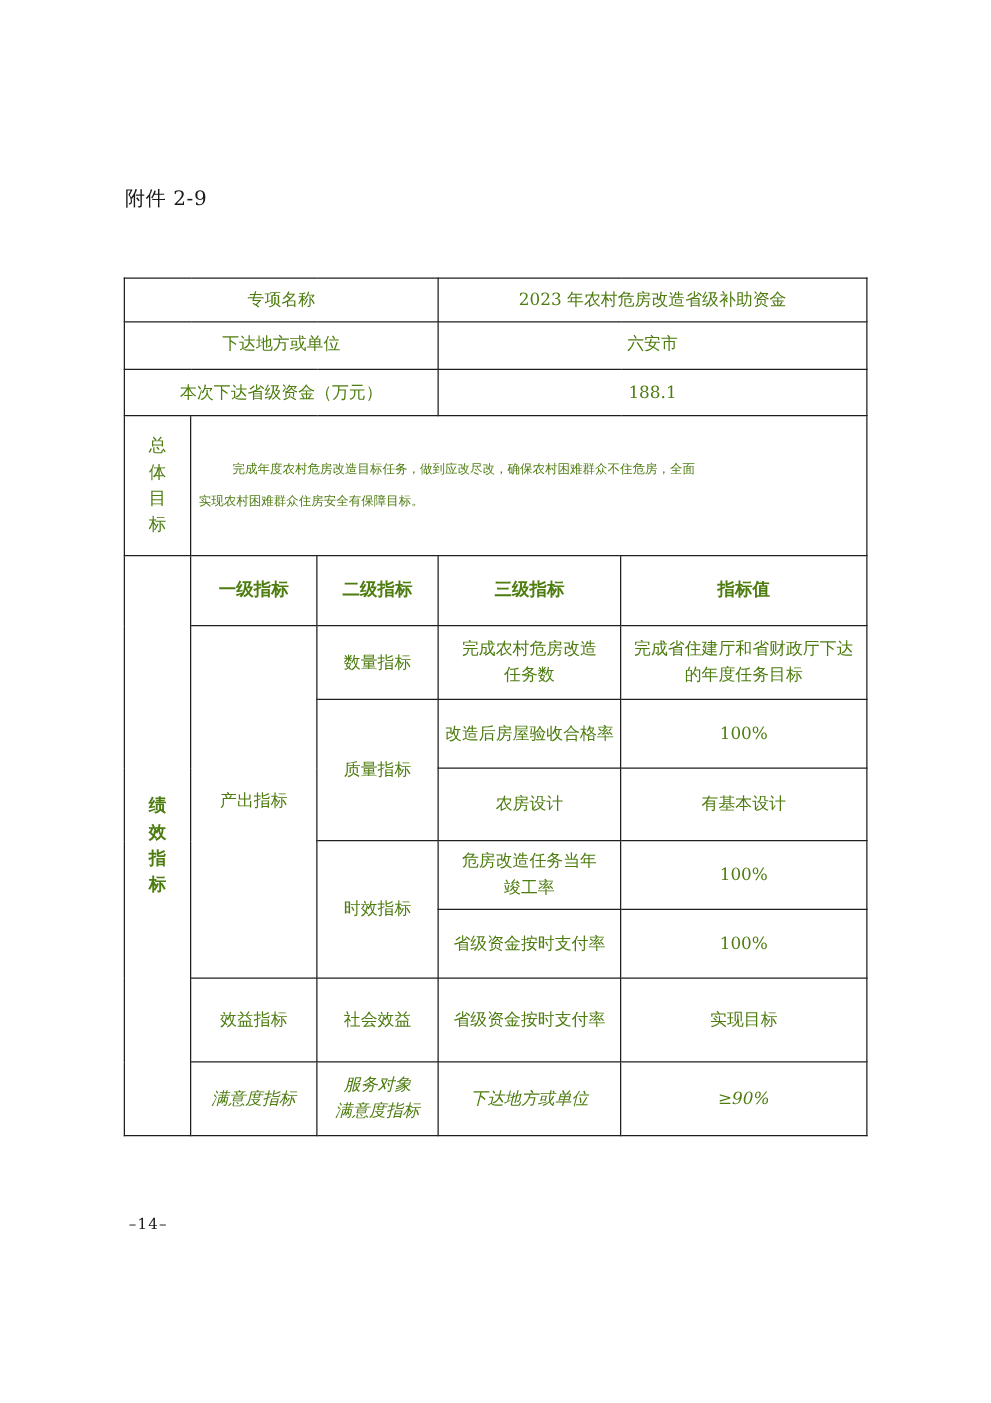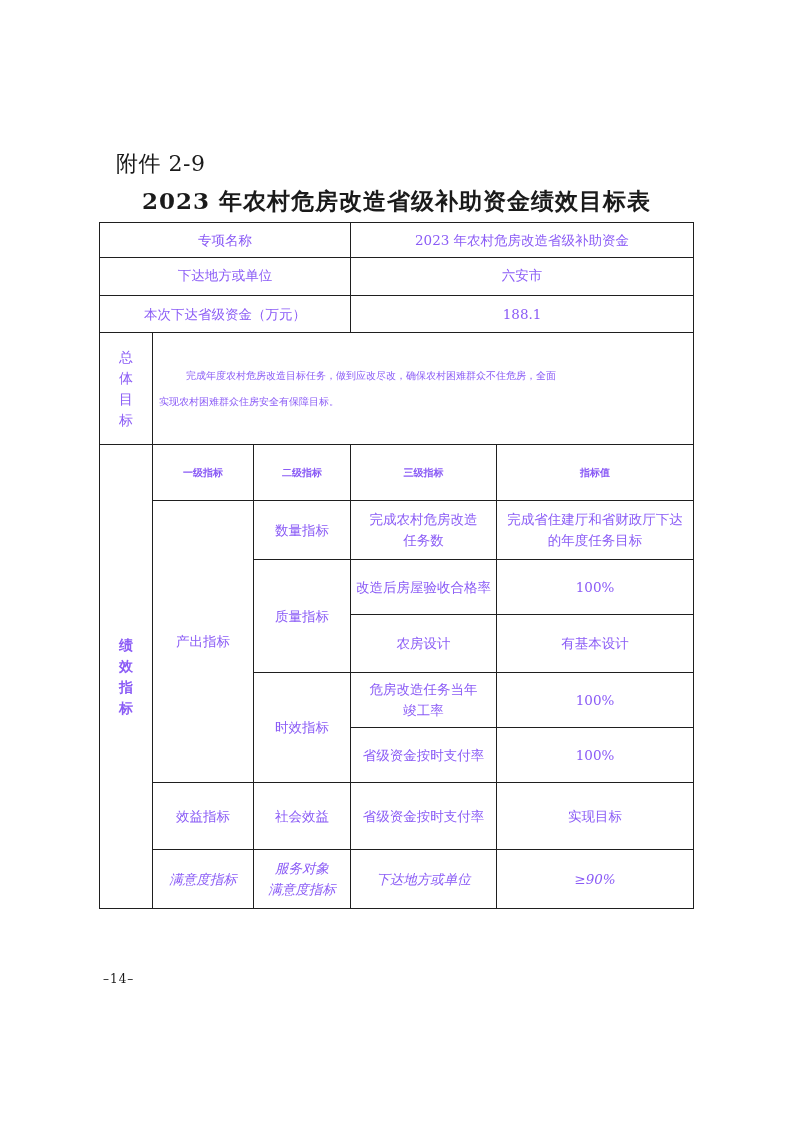--- a/index.html
+++ b/index.html
@@ -7,23 +7,23 @@
     position: relative;
     width: 793px;
     height: 1122px;
     background: #ffffff;
     font-family: "DejaVu Serif", "Liberation Serif", serif;
     color: #1a1a1a;
     overflow: hidden;
   }
   .attachment-label {
     position: absolute;
-    left: 116px;
+    left: 100px;
     top: 149px;
-    font-size: 22px;
+    font-size: 16px;
     letter-spacing: 0.5px;
   }
   .doc-title {
     position: absolute;
     left: 0;
     top: 186px;
     width: 100%;
     text-align: center;
     font-size: 23px;
     font-weight: bold;
@@ -38,23 +38,23 @@
     width: 594px;
   }
   td {
     border: 1.5px solid #1f1f1f;
     text-align: center;
     vertical-align: middle;
     font-size: 13.5px;
     line-height: 21px;
     white-space: pre-line;
     padding: 2px;
-    color: #8b5cf6;
+    color: #4d7c0f;
   }
-  td.bold { font-weight: bold; font-size: 10px; }
+  td.bold { font-weight: bold; font-size: 14px; }
   td.goal-cell {
     text-align: left;
     padding: 0 6px;
     text-indent: 27px;
     line-height: 26px;
     font-size: 10px;
   }
   td.vlabel {
     line-height: 21px;
     font-size: 14px;
@@ -81,21 +81,20 @@
     letter-spacing: 1px;
   }
 </style>
 </head>
 <body>
 
 <div class="page">
 
   <div class="attachment-label">附件 2-9</div>
 
-  <div class="doc-title">2023 年农村危房改造省级补助资金绩效目标表</div>
 
   <table class="main">
     <colgroup>
       <col style="width:53px">
       <col style="width:101px">
       <col style="width:97px">
       <col style="width:146px">
       <col style="width:197px">
     </colgroup>
 

